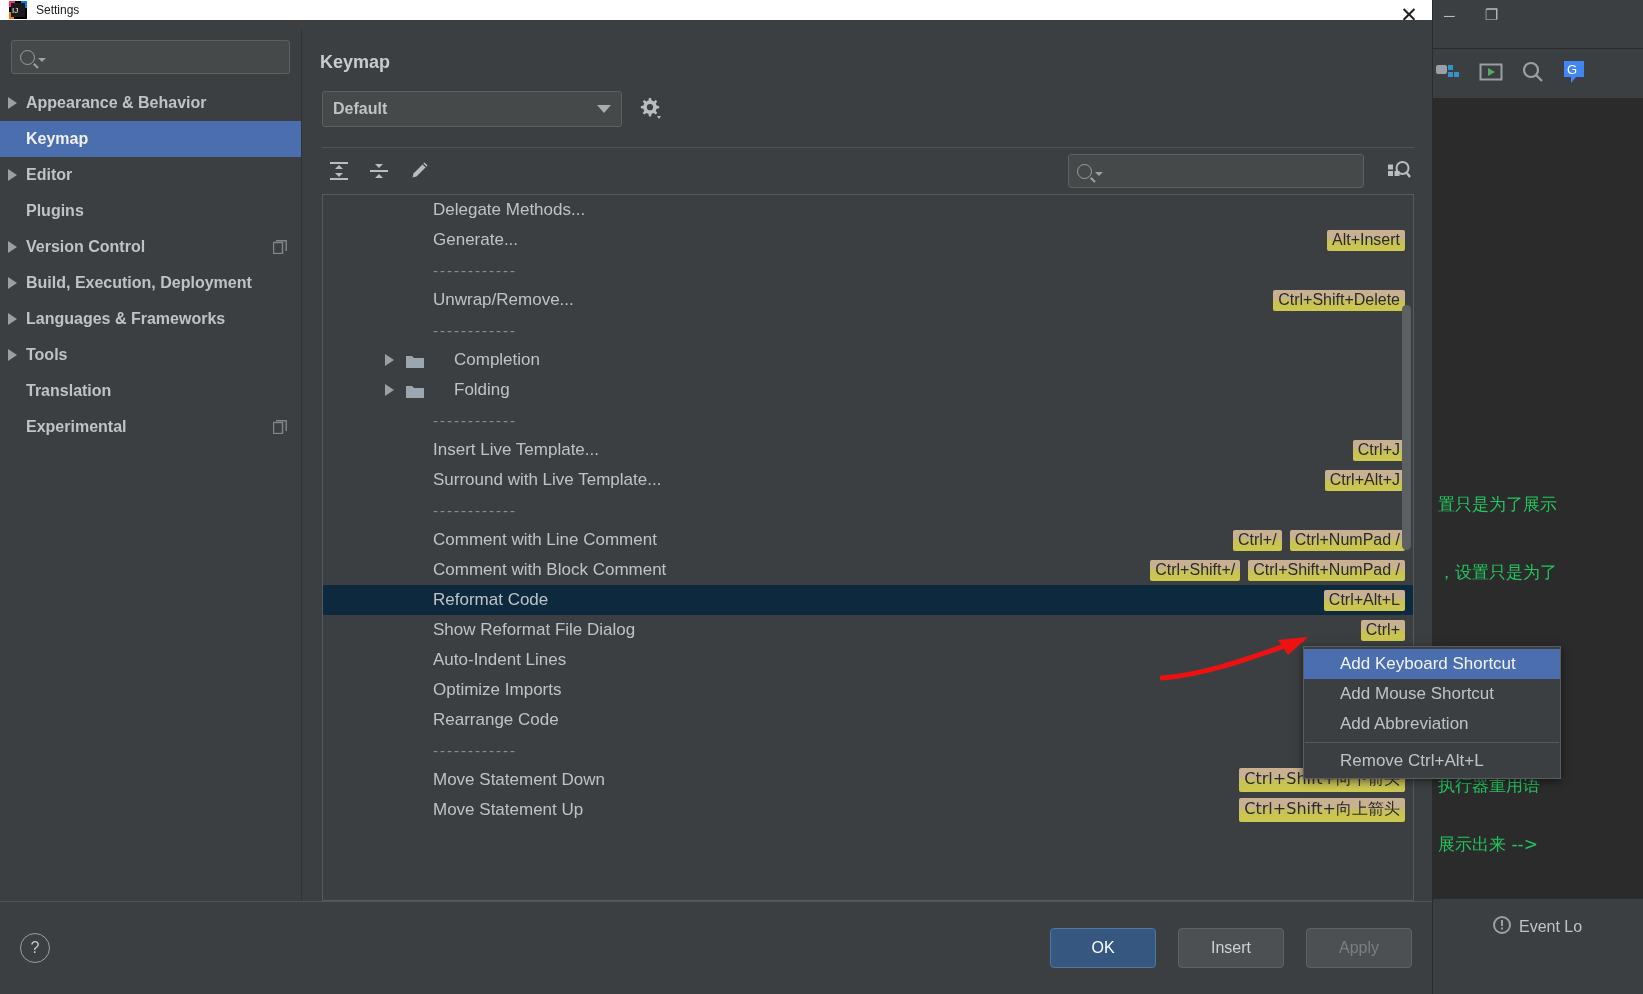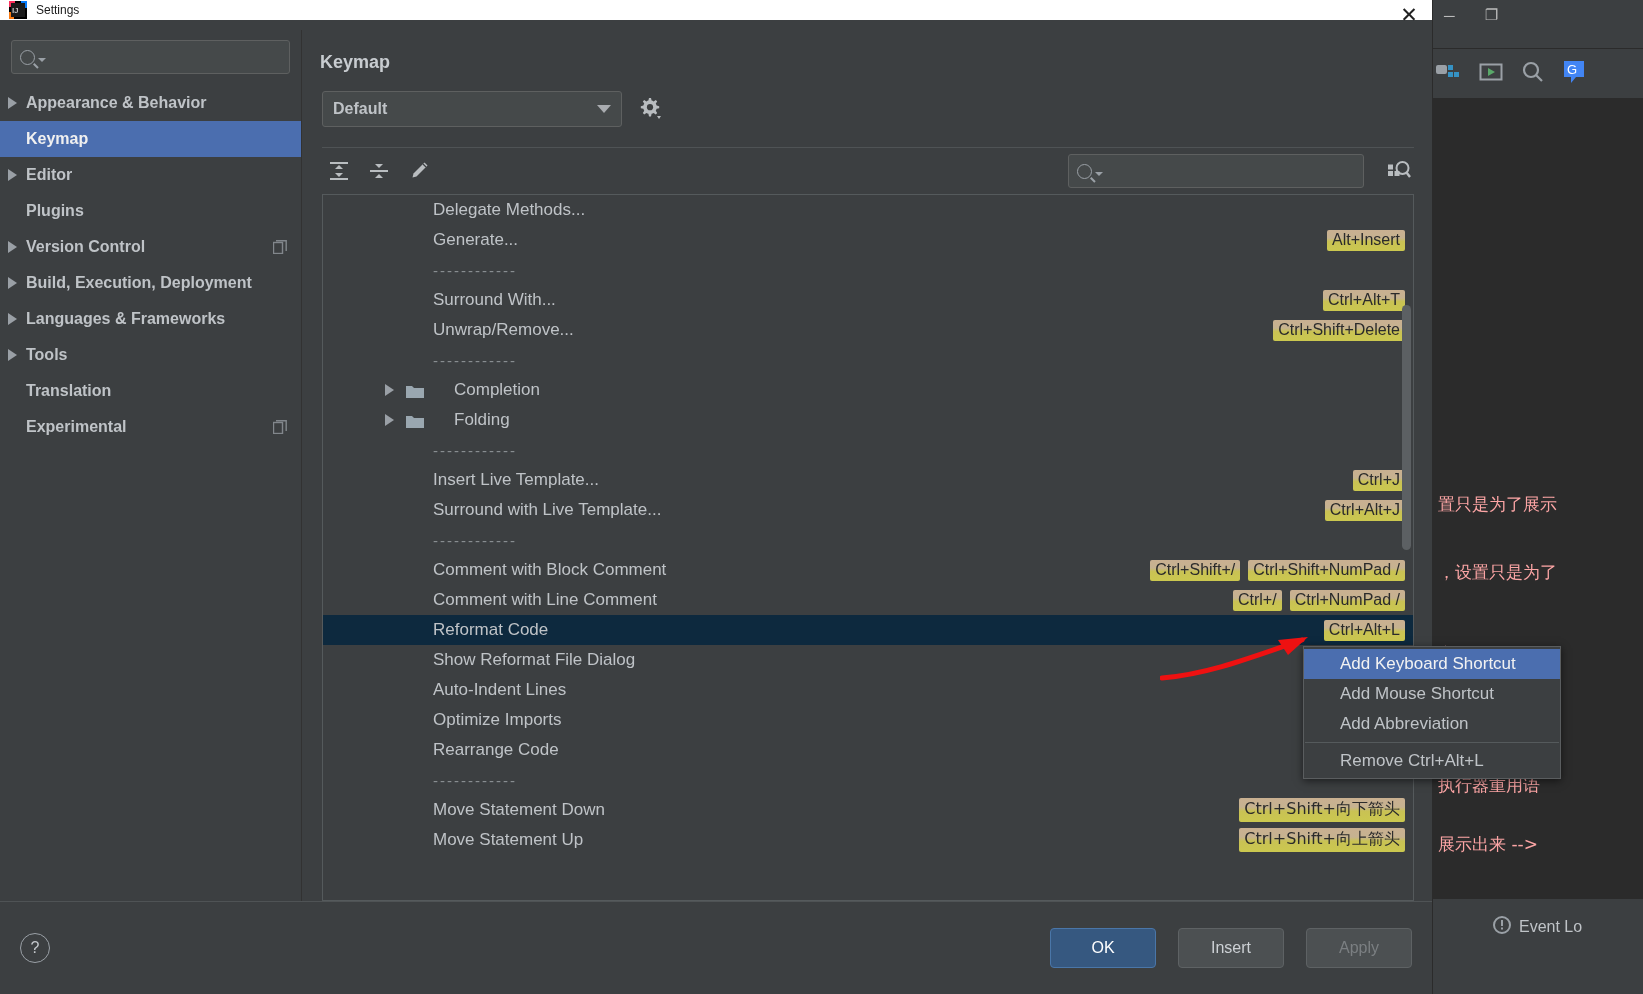--- a/index.html
+++ b/index.html
@@ -9,21 +9,21 @@
     font-family:"Liberation Sans","DejaVu Sans",sans-serif;
     -webkit-font-smoothing:antialiased;
   }
 
   
   #ide-bg{position:absolute;inset:0;background:#3c3f41;}
   #ide-titlebar{position:absolute;left:1430px;top:0;width:213px;height:30px;background:#3c3f41;}
   #ide-win-btns{position:absolute;left:1430px;top:0;width:213px;height:30px;display:flex;align-items:center;justify-content:flex-start;gap:30px;padding-left:14px;color:#bbb;font-size:15px;}
   #ide-toolbar{position:absolute;left:1430px;top:48px;width:213px;height:50px;background:#3c3f41;border-top:1px solid #2b2b2b;border-bottom:1px solid #2b2b2b;display:flex;align-items:center;gap:18px;padding-left:5px;}
   #ide-editor{position:absolute;left:1430px;top:98px;width:213px;height:800px;background:#2b2b2b;}
-  .cjk-line{position:absolute;color:#fca5a5;font-size:17px;white-space:nowrap;font-family:"DejaVu Sans",sans-serif;}
+  .cjk-line{position:absolute;color:#22c55e;font-size:17px;white-space:nowrap;font-family:"DejaVu Sans",sans-serif;}
   #ide-statusbar{position:absolute;left:1430px;top:898px;width:213px;height:96px;background:#3c3f41;border-top:1px solid #2b2b2b;}
 
   
   #dialog{position:absolute;left:0;top:0;width:1432px;height:994px;background:#3c3f41;box-shadow:0 0 0 1px #2b2b2b;}
   #titlebar{height:20px;background:#ffffff;display:flex;align-items:center;position:relative;}
   #title-icon{width:18px;height:18px;margin-left:9px;margin-right:9px;position:relative;flex:none;}
   #title-text{font-size:12px;color:#1a1a1a;font-family:"Liberation Sans",sans-serif;}
   #title-close{position:absolute;right:0;top:0;width:46px;height:30px;display:flex;align-items:center;justify-content:center;color:#222;font-size:21px;font-weight:300;}
 
   #body{position:absolute;top:30px;left:0;right:0;bottom:0;display:flex;flex-direction:column;}
@@ -301,26 +301,20 @@
               <div class="arow">
                 <span class="a-label">Generate...</span>
                 <span class="shortcuts">
                   <span class="sc">Alt+Insert</span>
                 </span>
               </div>
               <div class="arow dashes">
                 <span class="a-label">------------</span>
               </div>
               <div class="arow">
-                <span class="a-label">Surround With...</span>
-                <span class="shortcuts">
-                  <span class="sc">Ctrl+Alt+T</span>
-                </span>
-              </div>
-              <div class="arow">
                 <span class="a-label">Unwrap/Remove...</span>
                 <span class="shortcuts">
                   <span class="sc">Ctrl+Shift+Delete</span>
                 </span>
               </div>
               <div class="arow dashes">
                 <span class="a-label">------------</span>
               </div>
               <div class="arow has-folder">
                 <span class="a-tri"></span>
@@ -348,31 +342,31 @@
               <div class="arow">
                 <span class="a-label">Surround with Live Template...</span>
                 <span class="shortcuts">
                   <span class="sc">Ctrl+Alt+J</span>
                 </span>
               </div>
               <div class="arow dashes">
                 <span class="a-label">------------</span>
               </div>
               <div class="arow">
+                <span class="a-label">Comment with Line Comment</span>
+                <span class="shortcuts">
+                  <span class="sc">Ctrl+/</span>
+                  <span class="sc">Ctrl+NumPad /</span>
+                </span>
+              </div>
+              <div class="arow">
                 <span class="a-label">Comment with Block Comment</span>
                 <span class="shortcuts">
                   <span class="sc">Ctrl+Shift+/</span>
                   <span class="sc">Ctrl+Shift+NumPad /</span>
-                </span>
-              </div>
-              <div class="arow">
-                <span class="a-label">Comment with Line Comment</span>
-                <span class="shortcuts">
-                  <span class="sc">Ctrl+/</span>
-                  <span class="sc">Ctrl+NumPad /</span>
                 </span>
               </div>
               <div class="arow selected">
                 <span class="a-label">Reformat Code</span>
                 <span class="shortcuts">
                   <span class="sc">Ctrl+Alt+L</span>
                 </span>
               </div>
               <div class="arow">
                 <span class="a-label">Show Reformat File Dialog</span>

